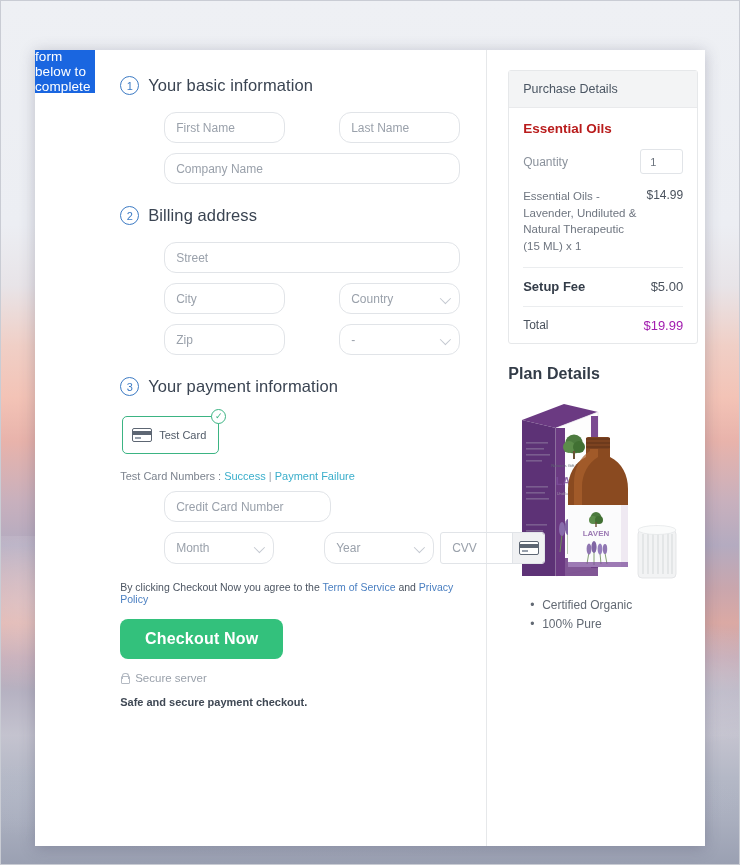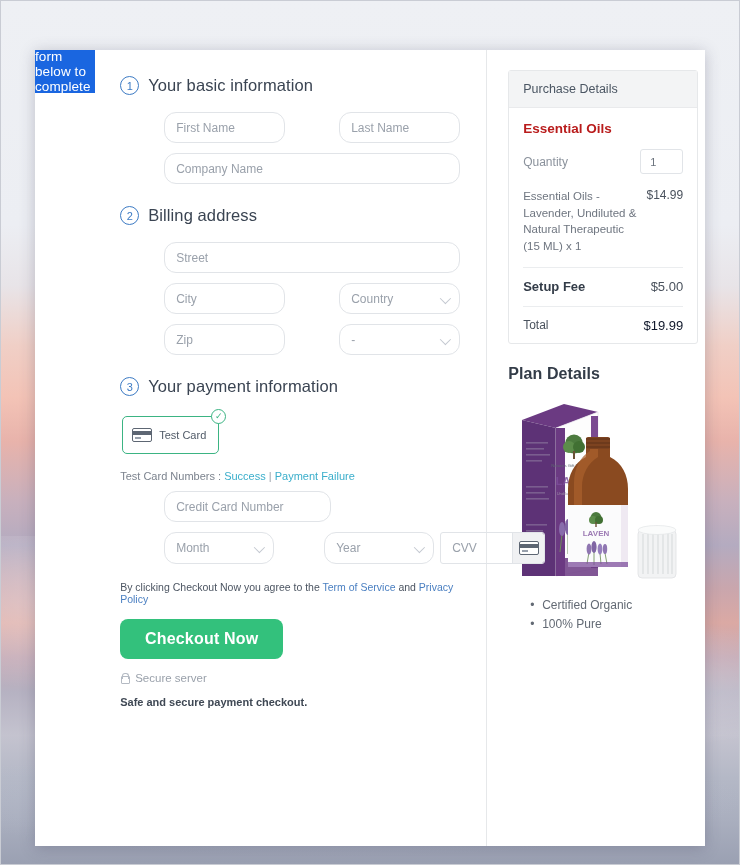--- a/index.html
+++ b/index.html
@@ -160,21 +160,21 @@
   #qty { width: 43px; height: 25px; border: 1px solid #e1e4e8; border-radius: 3px;
          display: flex; align-items: center; padding-left: 9px; font-size: 11px; color: #6b737d; }
   .litem { display: flex; justify-content: space-between; gap: 10px; }
   .ldesc { font-size: 11.5px; color: #6f7680; line-height: 1.45; max-width: 130px; }
   .lprice { font-size: 12px; color: #4a525d; white-space: nowrap; }
   .hr { height: 1px; background: #ebedef; margin: 12px 0 11px; }
   .frow { display: flex; justify-content: space-between; align-items: center; }
   .fname { font-size: 13px; font-weight: 700; color: #333c48; }
   .fval { font-size: 13px; color: #4a525d; }
   .trow .fname { font-weight: 400; font-size: 12px; color: #4a525d; }
-  .trow .fval { color: #0f172a; font-weight: 500; }
+  .trow .fval { color: #a21caf; font-weight: 500; }
 
   
   #plantitle { font-size: 16px; font-weight: 700; color: #333c48; margin: 21px 0 0; letter-spacing: .1px; }
   #product { height: 215px; display: flex; align-items: center; justify-content: center; }
   #bullets { list-style: none; padding-left: 22px; }
   #bullets li { font-size: 12px; color: #636a74; line-height: 1.32; position: relative;
                 padding-left: 12px; margin-bottom: 3px; }
   #bullets li:before { content: "•"; position: absolute; left: 0; color: #636a74; }
 </style>
 </head>

